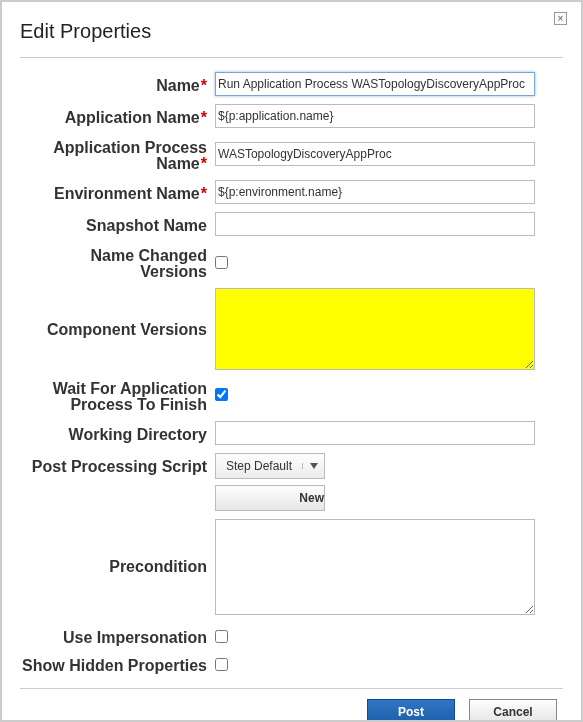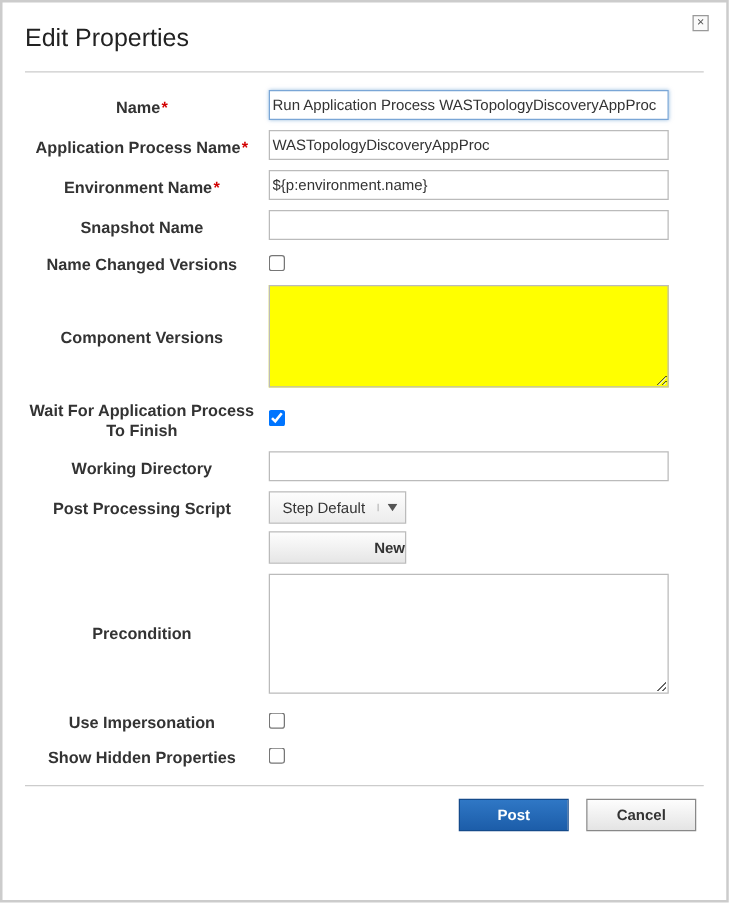--- a/index.html
+++ b/index.html
@@ -48,24 +48,24 @@
   .divider2 { margin: 14px 0 10px 0; }
   .form-row {
     display: flex;
     align-items: flex-start;
     margin-bottom: 8px;
   }
   .form-row.center { align-items: center; }
   .label-cell {
     width: 195px;
     min-width: 195px;
-    text-align: center;
+    text-align: right;
     padding-right: 8px;
     font-weight: bold;
-    font-size: 13px;
+    font-size: 16px;
     color: #333;
     line-height: 16px;
     padding-top: 4px;
   }
   .label-cell.twoline { padding-top: 0; }
   .req { color: #d20000; font-weight: bold; margin-left: 1px;}
   .input-cell {
     flex: 1;
   }
   .text-input {
@@ -176,20 +176,28 @@
 
   <div class="form-row center">
     <div class="label-cell">
       <span>Name</span><span class="req">*</span>
     </div>
     <div class="input-cell">
       <input class="text-input focused" type="text" value="Run Application Process WASTopologyDiscoveryAppProc" style="">
     </div>
   </div>
 
+  <div class="form-row center">
+    <div class="label-cell">
+      <span>Application Name</span><span class="req">*</span>
+    </div>
+    <div class="input-cell">
+      <input class="text-input" type="text" value="${p:application.name}" style="">
+    </div>
+  </div>
 
   <div class="form-row center">
     <div class="label-cell">
       <span>Application Process Name</span><span class="req">*</span>
     </div>
     <div class="input-cell">
       <input class="text-input" type="text" value="WASTopologyDiscoveryAppProc" style="">
     </div>
   </div>
 

